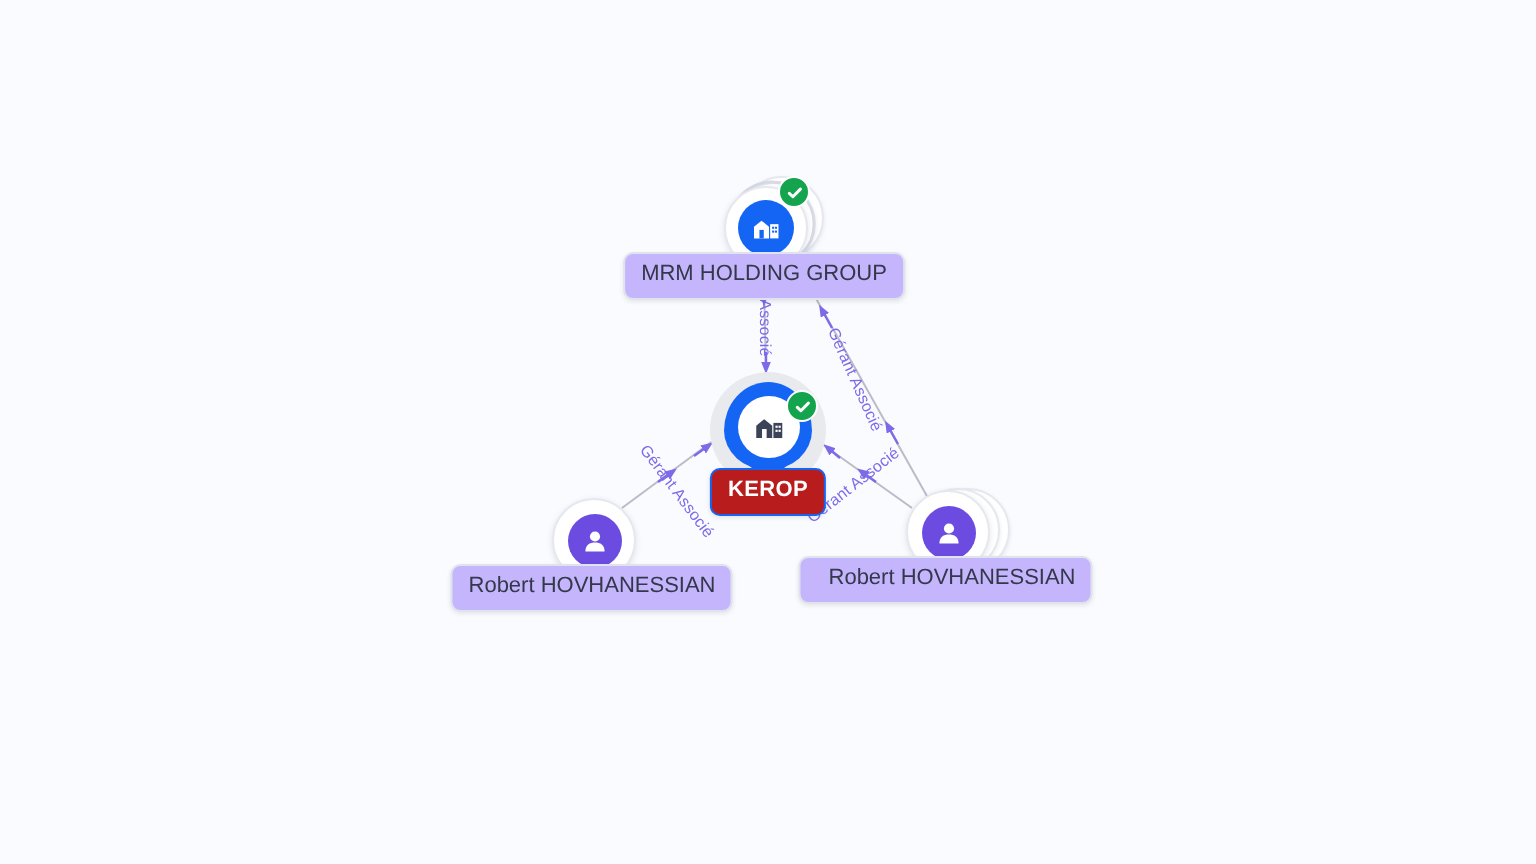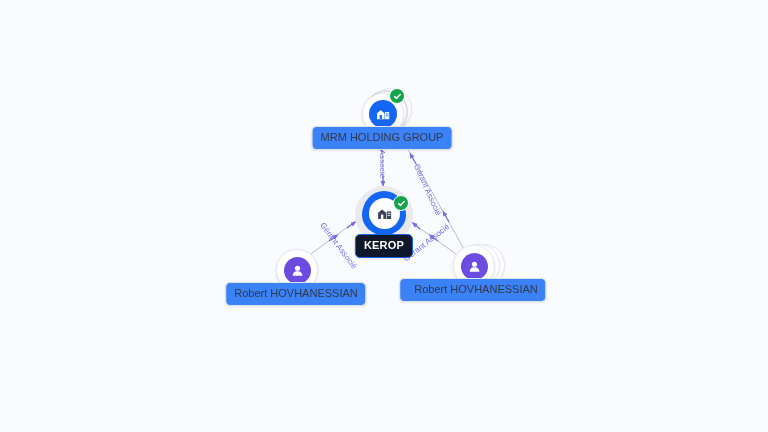--- a/index.html
+++ b/index.html
@@ -158,28 +158,28 @@
 
   
   .node-label {
     position: absolute;
     transform: translateX(-50%);
     white-space: nowrap;
     font-size: 11px;
     line-height: 1;
     padding: 5px 8px 6px;
     border-radius: 5px;
-    background: #3b82f6;
+    background: #c4b5fd;
     border: 1px solid #dfe3ec;
     color: #33384a;
     box-shadow: 0 1px 2px rgba(40,50,90,0.10);
     z-index: 8;
   }
   .node-label.selected {
-    background: #0f172a;
+    background: #b91c1c;
     border-color: #1565f5;
     color: #ffffff;
     font-weight: bold;
     letter-spacing: 0.2px;
   }
 
   
   .edge-label {
     position: absolute;
     white-space: nowrap;

